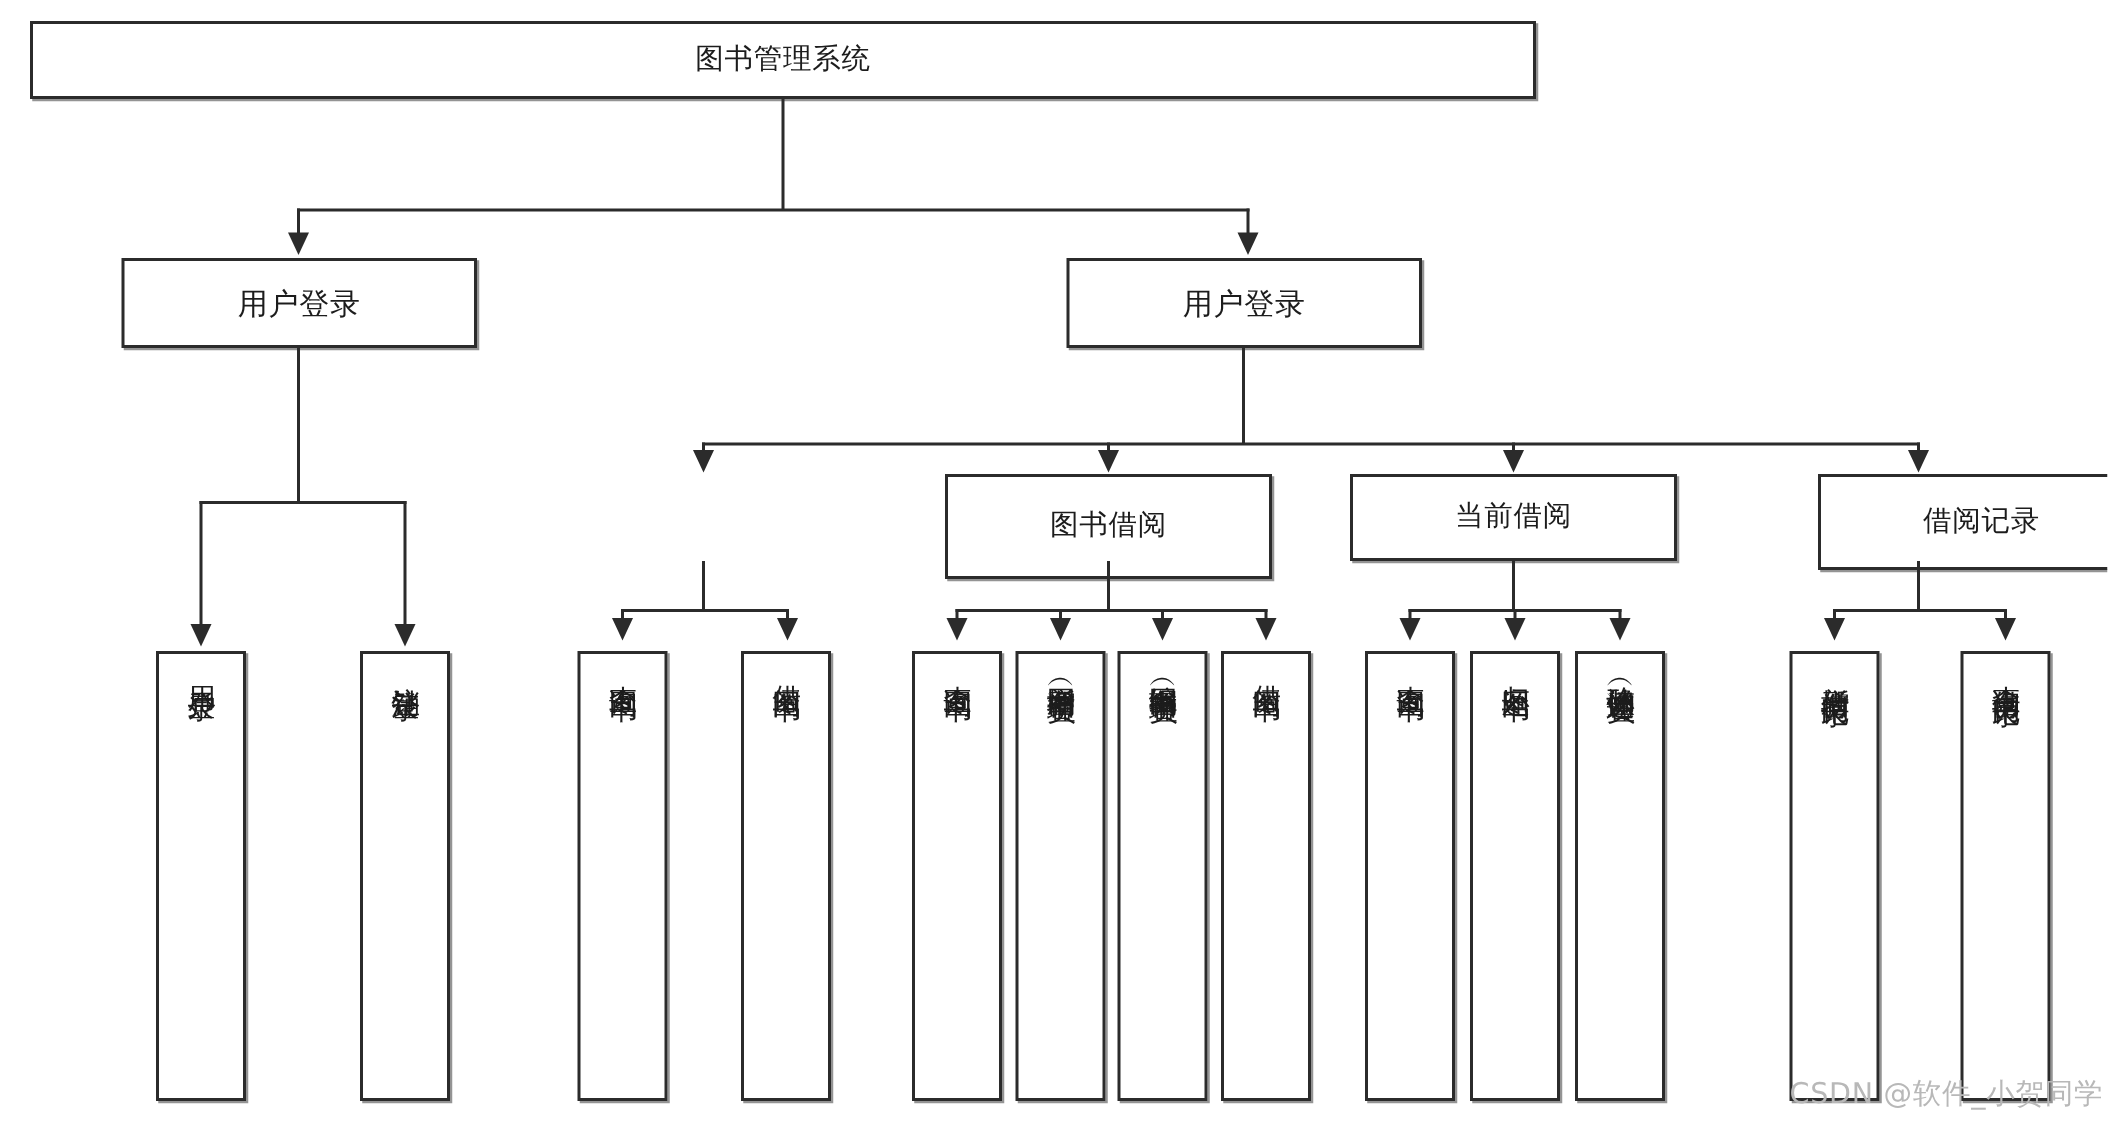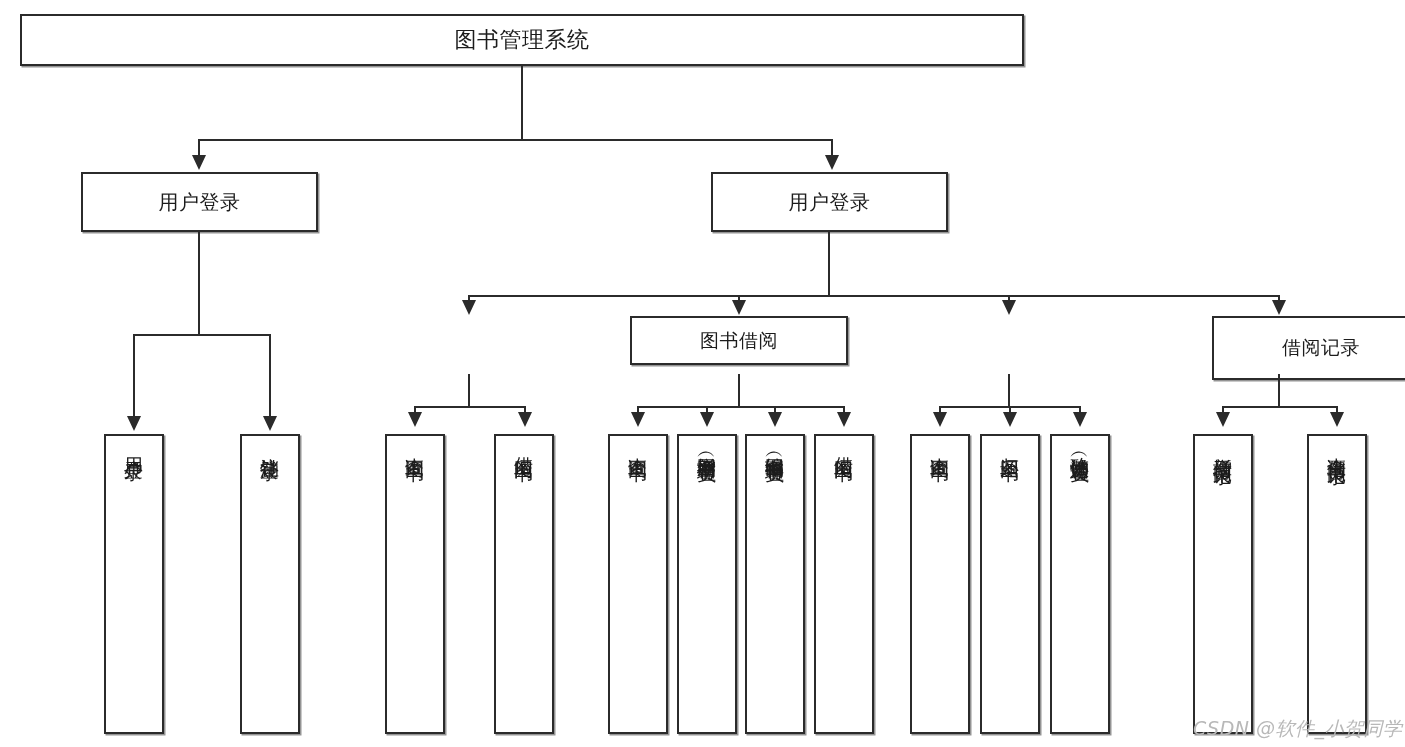--- a/index.html
+++ b/index.html
@@ -30,21 +30,21 @@
     justify-content: center;
     text-align: center;
   }
   .node .label {
     font-size: 20px;
     line-height: 1.15;
     letter-spacing: 0.5px;
     color: #1c1c1c;
     white-space: nowrap;
   }
-  .node.root .label { font-size: 22px; text-align: right; }
+  .node.root .label { font-size: 19px; text-align: right; }
   .node.level2 .label { font-size: 20px; }
   .node.level3 .label { font-size: 19px; }
 
   
   .node.leaf {
     align-items: flex-start;
     justify-content: center;
     padding-top: 6px;
   }
   .node.leaf .label {
@@ -127,22 +127,25 @@
 
   <div class="vline" style="left:738px; top:295px; width:2px; height:16px;"></div>
   <div class="arrow" style="left:732px; top:300px;"></div>
 
   <div class="vline" style="left:1008px; top:295px; width:2px; height:16px;"></div>
   <div class="arrow" style="left:1002px; top:300px;"></div>
 
   <div class="vline" style="left:1278px; top:295px; width:2px; height:16px;"></div>
   <div class="arrow" style="left:1272px; top:300px;"></div>
 
-  <div class="node level3" style="left:630px; top:316px; width:218px; height:49px;">
+  <div class="node level3" style="left:630px; top:316px; width:218px; height:70px;">
     <span class="label">图书借阅</span>
+  </div>
+  <div class="node level3" style="left:900px; top:316px; width:218px; height:58px;">
+    <span class="label">当前借阅</span>
   </div>
   <div class="node level3" style="left:1196px; top:316px; width:218px; height:64px;margin-left:16px;">
     <span class="label">借阅记录</span>
   </div>
 
   <div class="vline" style="left:468px; top:374px; width:2px; height:34px;"></div>
   <div class="hline" style="left:414px; top:406px; width:112px; height:2px;"></div>
   <div class="vline" style="left:414px; top:406px; width:2px; height:14px;"></div>
   <div class="arrow" style="left:408px; top:412px;"></div>
   <div class="vline" style="left:524px; top:406px; width:2px; height:14px;"></div>
@@ -212,15 +215,15 @@
     <span class="label">确认归还（管理员）</span>
   </div>
 
   <div class="node leaf" style="left:1193px; top:434px; width:60px; height:300px;">
     <span class="label">新增借阅记录</span>
   </div>
   <div class="node leaf" style="left:1307px; top:434px; width:60px; height:300px;">
     <span class="label">查询借阅记录</span>
   </div>
 
-  <div id="watermark" style="left:1193px; top:716px;font-style:italic;">CSDN @软件_小贺同学</div>
+  <div id="watermark" style="left:1193px; top:716px;">CSDN @软件_小贺同学</div>
 
 </div>
 
 </body></html>

